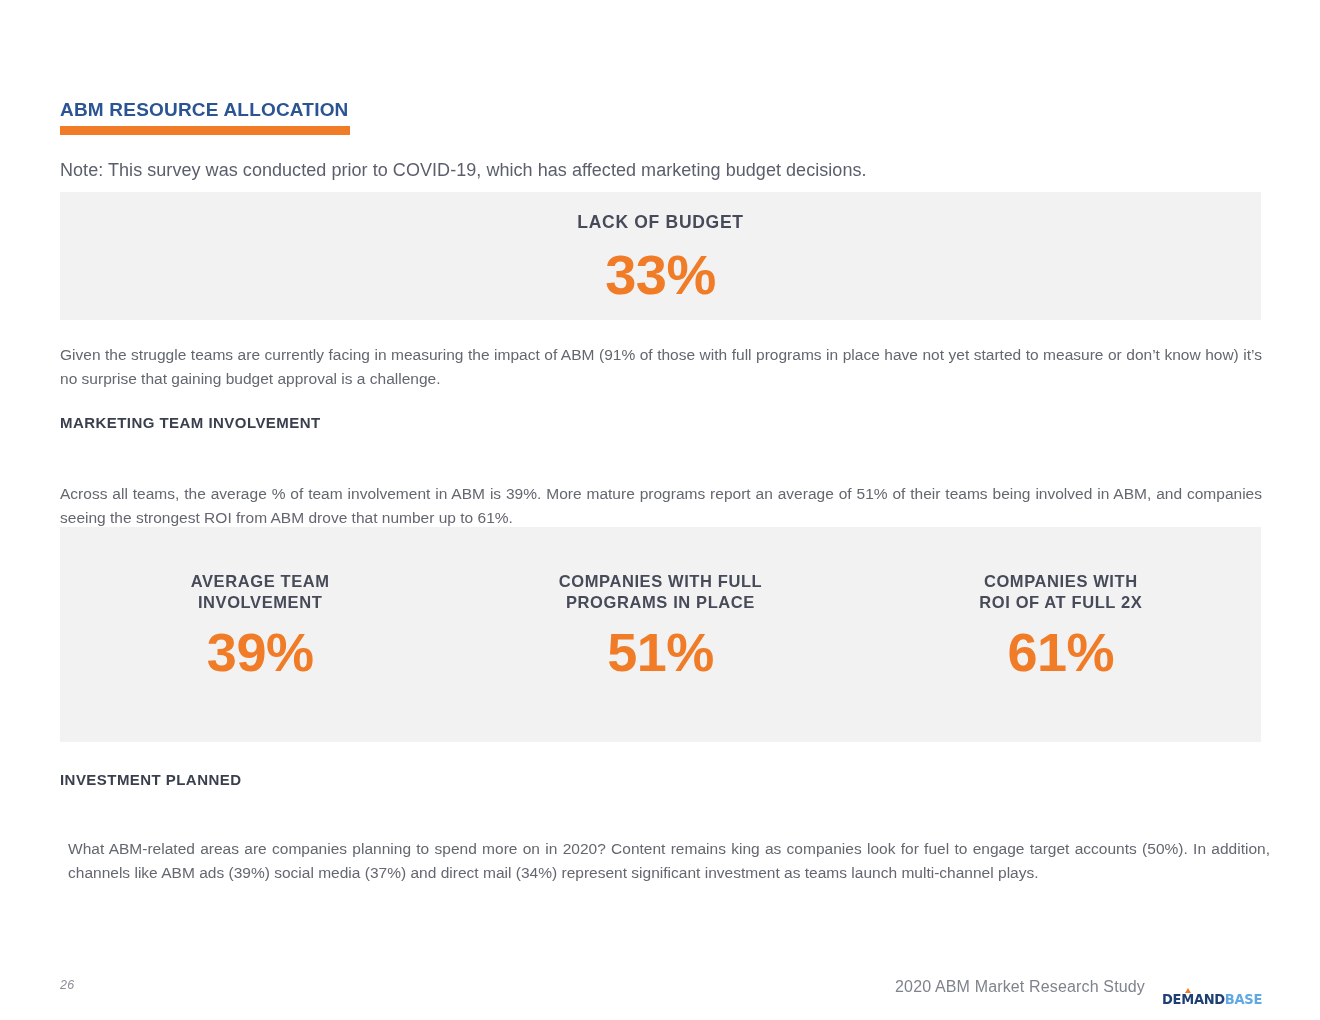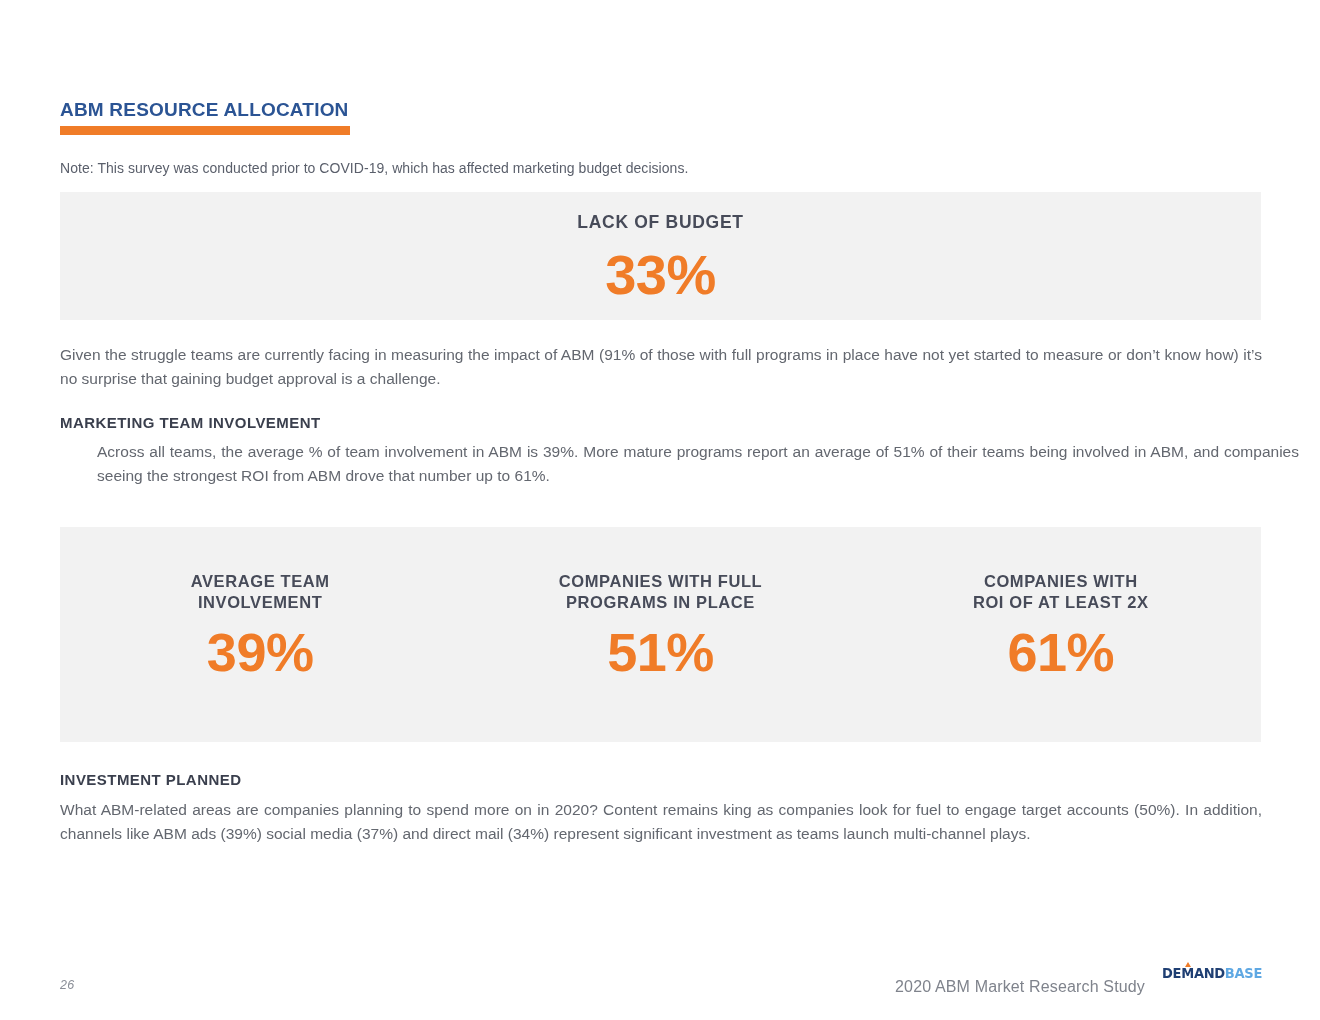--- a/index.html
+++ b/index.html
@@ -41,21 +41,21 @@
     width: 290px;
     height: 9px;
     background: #F07C28;
   }
 
   
   .note-line {
     position: absolute;
     left: 60px;
     top: 160px;
-    font-size: 14px;
+    font-size: 18px;
     color: #5A5F6B;
     letter-spacing: 0.05px;
     white-space: nowrap;
   }
 
   
   .panel {
     position: absolute;
     background: #F2F2F2;
   }
@@ -121,22 +121,22 @@
     position: absolute;
     left: 60px;
     width: 1202px;
     font-size: 15.5px;
     color: #63676F;
     line-height: 1.56;
     text-align: justify;
     letter-spacing: 0.01px;
   }
   #para-budget { top: 343px; }
-  #para-involvement { top: 440px; margin-left: 37px; }
-  #para-investment { top: 798px; }
+  #para-involvement { top: 482px; }
+  #para-investment { top: 837px; margin-left: 8px; }
 
   .sub-heading {
     position: absolute;
     left: 60px;
     font-size: 15px;
     font-weight: bold;
     color: #3A3F4D;
     letter-spacing: 0.45px;
   }
   #head-marketing { top: 414px; }
@@ -157,21 +157,21 @@
     right: 175px;
     top: 978px;
     font-size: 16px;
     color: #7F838C;
     letter-spacing: 0.15px;
     white-space: nowrap;
   }
   .footer-logo {
     position: absolute;
     right: 58px;
-    top: 966px;
+    top: 992px;
     font-size: 14.5px;
     font-weight: bold;
     letter-spacing: -0.3px;
     font-family: "DejaVu Sans", sans-serif;
     font-stretch: condensed;
     white-space: nowrap;
     line-height: 1;
   }
   .footer-logo .lg-a { color: #1F3F73; }
   .footer-logo .lg-b { color: #5FA8E3; }
@@ -223,21 +223,21 @@
         <div class="stat-label">
           <div>COMPANIES WITH FULL</div>
           <div>PROGRAMS IN PLACE</div>
         </div>
         <div class="stat-value">51%</div>
       </div>
 
       <div class="stat-cell">
         <div class="stat-label">
           <div>COMPANIES WITH</div>
-          <div>ROI OF AT LEAST 2X</div>
+          <div>ROI OF AT FULL 2X</div>
         </div>
         <div class="stat-value">61%</div>
       </div>
 
     </div>
   </div>
 
   <div class="sub-heading" id="head-investment">INVESTMENT PLANNED</div>
 
   <div class="body-text" id="para-investment">What ABM-related areas are companies planning to spend more on in 2020? Content remains king as companies look for fuel to engage target accounts (50%). In addition, channels like ABM ads (39%) social media (37%) and direct mail (34%) represent significant investment as teams launch multi-channel plays.</div>

